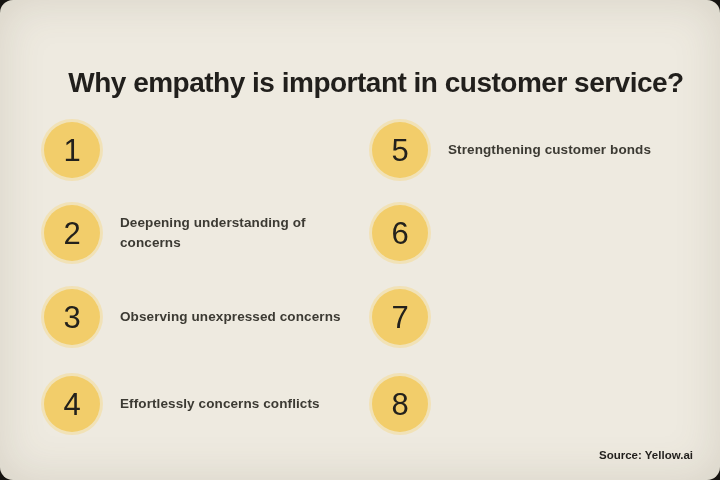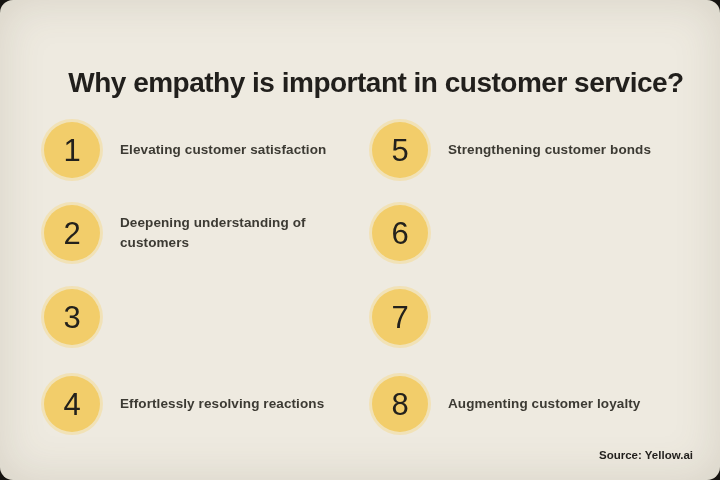--- a/index.html
+++ b/index.html
@@ -84,41 +84,41 @@
 <body>
 
 <div class="card">
 
   <h1 class="title">Why empathy is important in customer service?</h1>
 
   <div class="item col-left row-1">
     <div class="num-circle">
       <span>1</span>
     </div>
-    <div class="item-label">Elevating customer satisfaction</div>
   </div>
 
   <div class="item col-left row-2">
     <div class="num-circle">
       <span>2</span>
     </div>
-    <div class="item-label">Deepening understanding of customers</div>
+    <div class="item-label">Deepening understanding of concerns</div>
   </div>
 
   <div class="item col-left row-3">
     <div class="num-circle">
       <span>3</span>
     </div>
+    <div class="item-label">Observing unexpressed concerns</div>
   </div>
 
   <div class="item col-left row-4">
     <div class="num-circle">
       <span>4</span>
     </div>
-    <div class="item-label">Effortlessly resolving reactions</div>
+    <div class="item-label">Effortlessly concerns conflicts</div>
   </div>
 
   <div class="item col-right row-1">
     <div class="num-circle">
       <span>5</span>
     </div>
     <div class="item-label">Strengthening customer bonds</div>
   </div>
 
   <div class="item col-right row-2">
@@ -130,18 +130,17 @@
   <div class="item col-right row-3">
     <div class="num-circle">
       <span>7</span>
     </div>
   </div>
 
   <div class="item col-right row-4">
     <div class="num-circle">
       <span>8</span>
     </div>
-    <div class="item-label">Augmenting customer loyalty</div>
   </div>
 
   <div class="source">Source: Yellow.ai</div>
 
 </div>
 
 </body></html>

